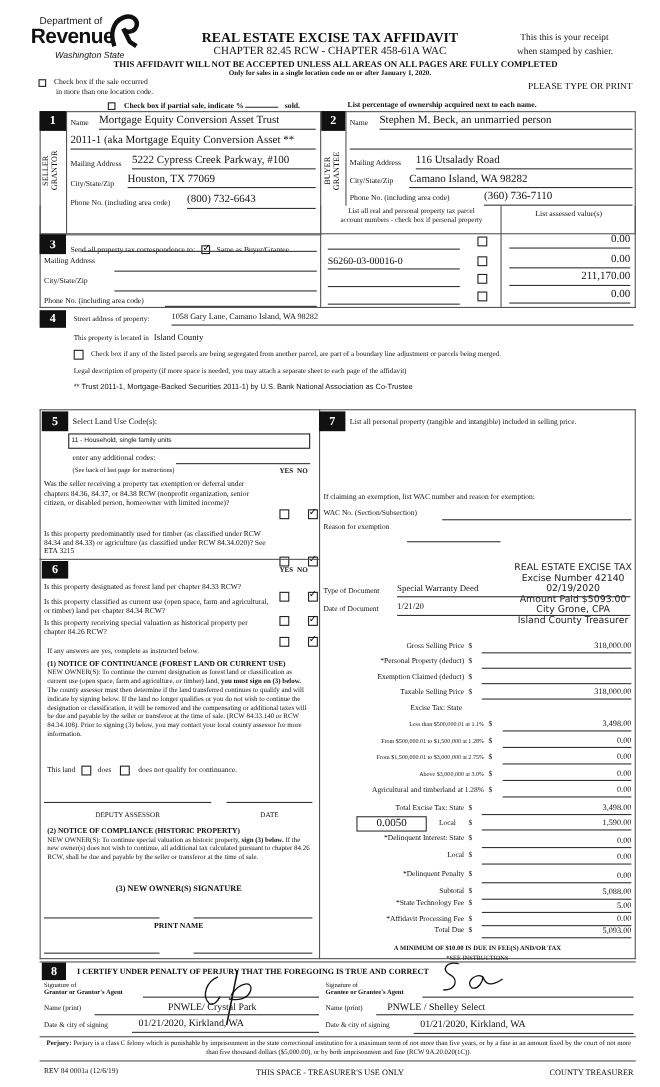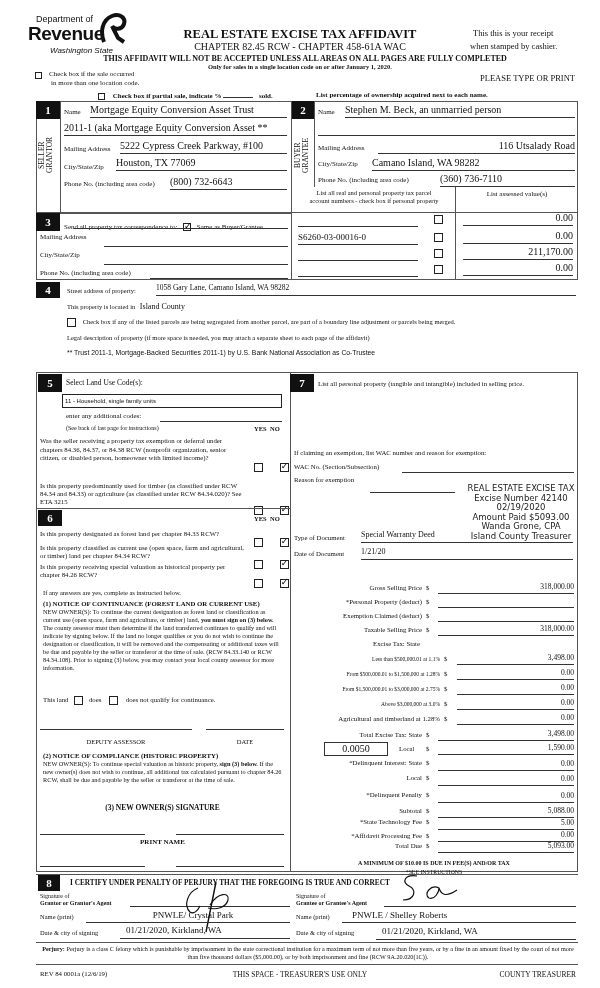--- a/index.html
+++ b/index.html
@@ -12,21 +12,21 @@
   .box { display: inline-block; width: 9px; height: 9px; border: 1px solid #222; background: #fff; position: relative; vertical-align: middle; }
   .box.chk::after { content: "\2713"; position: absolute; left: 0px; top: -3px; font-size: 9px; font-family: "DejaVu Sans", sans-serif; color: #000; }
   .sbox { display: inline-block; width: 7px; height: 7px; border: 1px solid #222; vertical-align: middle; }
   .badge { background: #111; color: #fff; font-weight: bold; text-align: center; font-size: 11px; }
   .vline { border-left: 1px solid #555; }
   .hline { border-top: 1px solid #555; }
   .fill { font-family: Liberation Serif, serif; font-size: 10px; color: #111; }
   .r { text-align: right; }
   .c { text-align: center; }
   .vert { writing-mode: vertical-rl; transform: rotate(180deg); font-size: 7.5px; text-align: center; line-height: 8px; }
-  .stamp { font-family: "DejaVu Sans", sans-serif; font-size: 8.5px; text-align: center; line-height: 9.5px; color: #222; }
+  .stamp { font-family: "DejaVu Sans", sans-serif; font-size: 8.5px; text-align: center; line-height: 9.5px; color: #222; margin-top: 28px; }
 </style>
 </head>
 <body>
 
 <div class="abs" style="left:28px;top:14px;width:110px;height:44px;">
   <div class="abs sans" style="left:8px;top:0;font-size:9px;">Department of</div>
   <div class="abs sans b" style="left:0;top:9px;font-size:19px;letter-spacing:-0.5px;">Revenue</div>
   <div class="abs sans" style="left:22px;top:32px;font-size:8px;font-style:italic;">Washington State</div>
   <svg class="abs" style="left:70px;top:-2px;" width="30" height="32" viewBox="0 0 30 32">
     <path d="M6 30 C2 20 4 8 14 4 C22 1 28 6 26 12 C24 18 16 18 14 14 L20 26 L26 30" fill="none" stroke="#111" stroke-width="4"></path>
@@ -77,21 +77,21 @@
 <div class="abs badge" style="left:292px;top:101px;width:22px;height:18px;line-height:18px;">2</div>
 <div class="abs vline" style="left:314px;top:101px;height:86px;"></div>
 <div class="abs vert" style="left:294px;top:133px;width:20px;height:45px;">
   <span>BUYER</span><br>
   <span>GRANTEE</span>
 </div>
 <div class="abs" style="left:318px;top:108px;font-size:7px;">Name</div>
 <div class="abs fill ul" style="left:345px;top:104px;width:230px;height:14px;">Stephen M. Beck, an unmarried person</div>
 <div class="abs fill ul" style="left:318px;top:122px;width:257px;height:14px;"></div>
 <div class="abs" style="left:318px;top:144px;font-size:7px;">Mailing Address</div>
-<div class="abs fill ul" style="left:378px;top:140px;width:197px;height:14px;text-align:right;">116 Utsalady Road</div>
+<div class="abs fill ul" style="left:378px;top:140px;width:197px;height:14px;">116 Utsalady Road</div>
 <div class="abs" style="left:318px;top:160px;font-size:7px;">City/State/Zip</div>
 <div class="abs fill ul" style="left:372px;top:157px;width:203px;height:14px;">Camano Island, WA 98282</div>
 <div class="abs" style="left:318px;top:176px;font-size:7px;">Phone No. (including area code)</div>
 <div class="abs fill ul" style="left:440px;top:173px;width:135px;height:14px;">(360) 736-7110</div>
 
 <div class="abs" style="left:36px;top:187px;width:542px;height:93px;border:1px solid #555;border-top:none;"></div>
 <div class="abs hline" style="left:36px;top:213px;width:256px;"></div>
 <div class="abs badge" style="left:36px;top:213px;width:24px;height:18px;line-height:18px;">3</div>
 <div class="abs" style="left:64px;top:223px;font-size:7px;white-space:nowrap;">
   <span>Send all property tax correspondence to:</span>
@@ -234,21 +234,21 @@
 <div class="abs" style="left:294px;top:463px;font-size:6.8px;">WAC No. (Section/Subsection)</div>
 <div class="abs ul" style="left:402px;top:472px;width:172px;"></div>
 <div class="abs" style="left:294px;top:476px;font-size:6.8px;">Reason for exemption</div>
 <div class="abs ul" style="left:370px;top:492px;width:85px;"></div>
 
 <div class="abs stamp" style="left:456px;top:484px;width:130px;">
   <div>REAL ESTATE EXCISE TAX</div>
   <div>Excise Number 42140</div>
   <div>02/19/2020</div>
   <div>Amount Paid $5093.00</div>
-  <div>Wanda Grone, CPA</div>
+  <div>City Grone, CPA</div>
   <div>Island County Treasurer</div>
 </div>
 
 <div class="abs" style="left:294px;top:534px;font-size:6.8px;">Type of Document</div>
 <div class="abs fill ul" style="left:361px;top:530px;width:212px;height:13px;font-size:8px;">Special Warranty Deed</div>
 <div class="abs" style="left:294px;top:550px;font-size:6.8px;">Date of Document</div>
 <div class="abs fill ul" style="left:361px;top:547px;width:212px;height:13px;font-size:8px;">1/21/20</div>
 
 <div class="abs" style="left:292px;top:584px;width:284px;">
 
@@ -352,21 +352,21 @@
 </div>
 <div class="abs ul" style="left:384px;top:906px;width:192px;"></div>
 <svg class="abs" style="left:395px;top:872px;" width="70" height="35" viewBox="0 0 70 35">
   <path d="M22 4 C10 2 6 10 14 14 C22 18 20 28 8 28" fill="none" stroke="#111" stroke-width="1.2"></path>
   <path d="M44 16 C36 12 28 22 34 26 C40 28 44 20 44 16 C46 22 50 26 62 18" fill="none" stroke="#111" stroke-width="1.2"></path>
 </svg>
 
 <div class="abs" style="left:40px;top:913px;font-size:6.5px;">Name (print)</div>
 <div class="abs fill ul" style="left:86px;top:910px;width:204px;height:13px;font-size:9px;padding-left:10px;text-align:center;">PNWLE/ Crystal Park</div>
 <div class="abs" style="left:296px;top:913px;font-size:6.5px;">Name (print)</div>
-<div class="abs fill ul" style="left:342px;top:910px;width:234px;height:13px;font-size:9px;padding-left:10px;">PNWLE / Shelley Roberts</div>
+<div class="abs fill ul" style="left:342px;top:910px;width:234px;height:13px;font-size:9px;padding-left:10px;">PNWLE / Shelley Select</div>
 
 <div class="abs" style="left:40px;top:929px;font-size:6.5px;">Date &amp; city of signing</div>
 <div class="abs fill ul" style="left:120px;top:925px;width:170px;height:14px;font-size:9px;padding-left:6px;">01/21/2020, Kirkland, WA</div>
 <div class="abs" style="left:296px;top:929px;font-size:6.5px;">Date &amp; city of signing</div>
 <div class="abs fill ul" style="left:376px;top:926px;width:200px;height:14px;font-size:9px;padding-left:6px;">01/21/2020, Kirkland, WA</div>
 
 <div class="abs hline" style="left:36px;top:942px;width:542px;"></div>
 <div class="abs c" style="left:40px;top:945px;width:536px;font-size:6.2px;line-height:8px;">
   <span class="b">Perjury:</span>
   <span>Perjury is a class C felony which is punishable by imprisonment in the state correctional institution for a maximum term of not more than five years, or by a fine in an amount fixed by the court of not more than five thousand dollars ($5,000.00), or by both imprisonment and fine (RCW 9A.20.020(1C)).</span>

